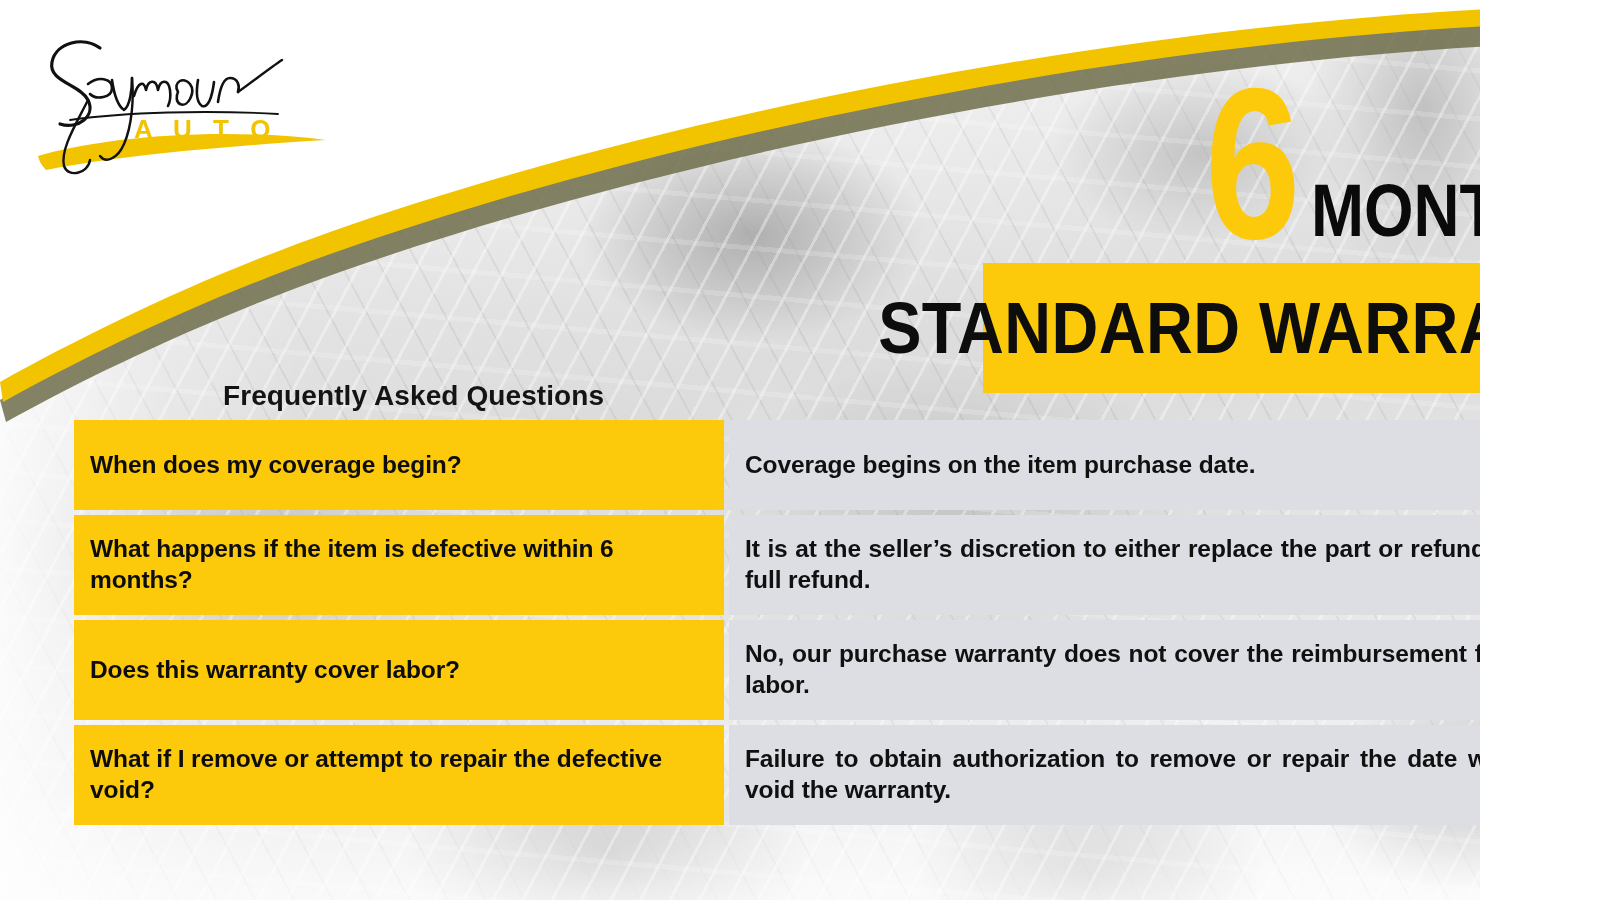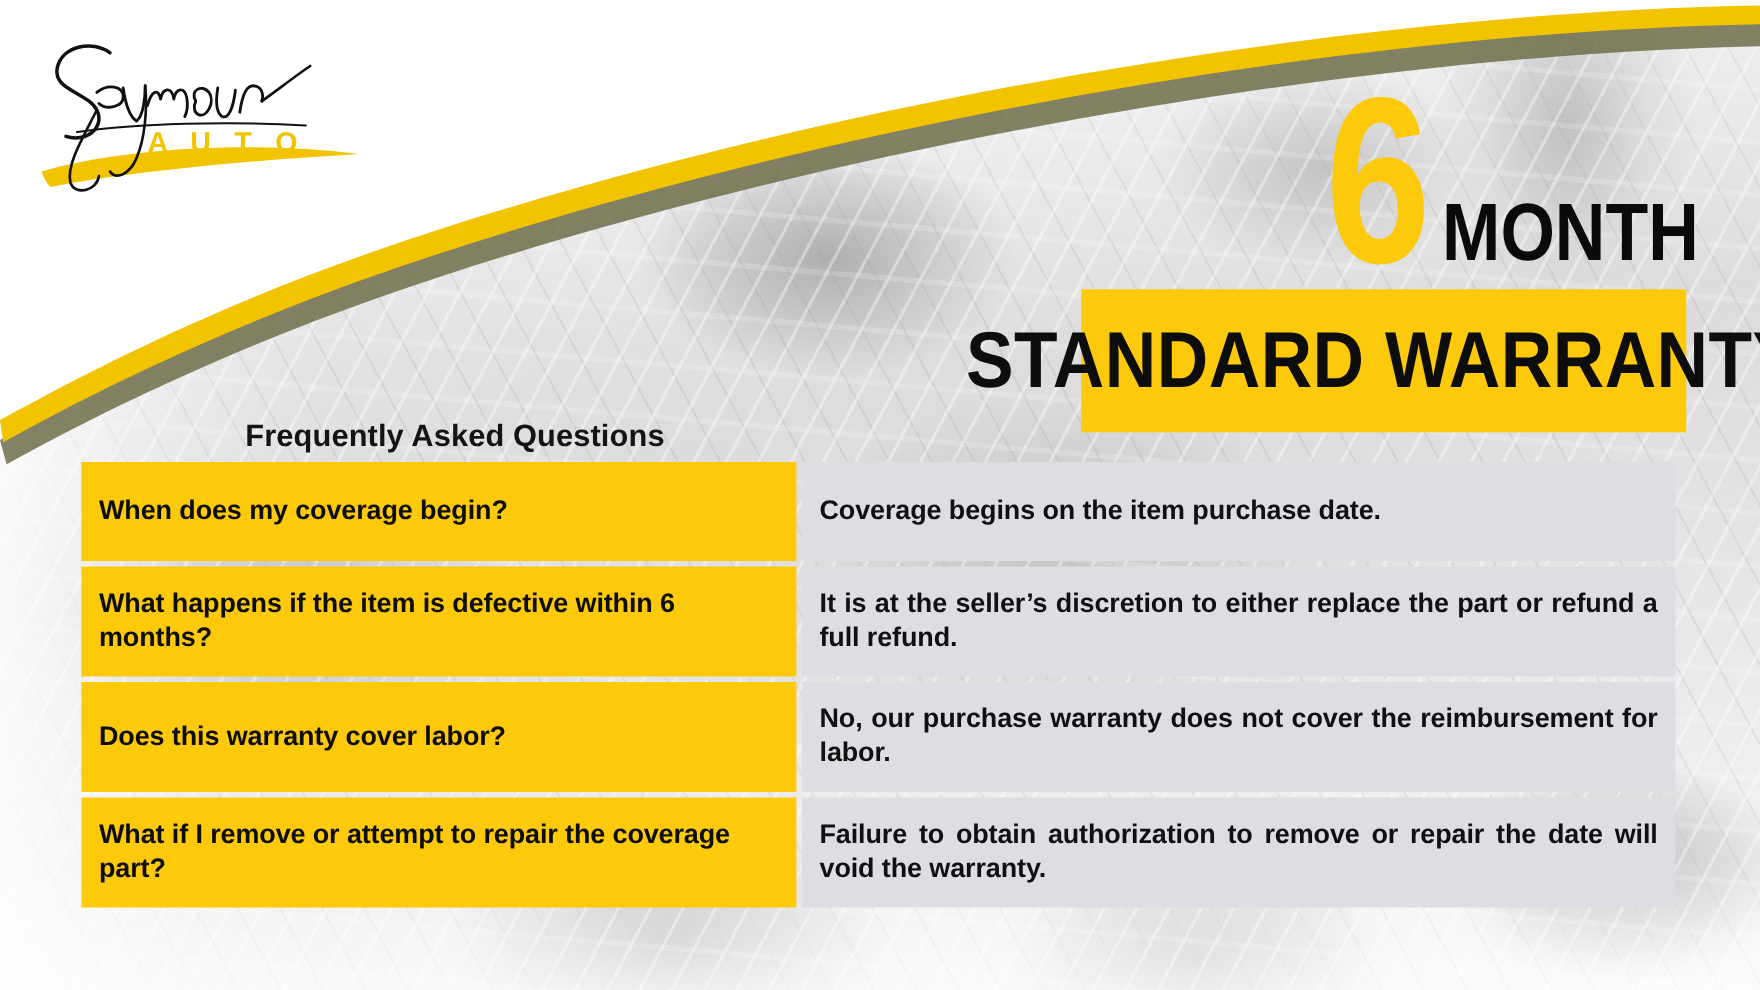--- a/index.html
+++ b/index.html
@@ -7,21 +7,21 @@
     padding: 0;
     background: #ffffff;
   }
   body {
     font-family: "Liberation Sans", sans-serif;
     -webkit-font-smoothing: antialiased;
   }
 
   #slide {
     position: relative;
-    width: 1600px;
+    width: 1480px;
     height: 900px;
     overflow: hidden;
     background: #ffffff;
   }
 
   
   .bg-photo {
     position: absolute;
     left: 0; top: 0;
     width: 1600px; height: 900px;
@@ -268,19 +268,19 @@
       </tr>
       <tr class="row-2">
         <td class="q">What happens if the item is defective within 6 months?</td>
         <td class="a">It is at the seller’s discretion to either replace the part or refund a full refund.</td>
       </tr>
       <tr class="row-3">
         <td class="q">Does this warranty cover labor?</td>
         <td class="a">No, our purchase warranty does not cover the reimbursement for labor.</td>
       </tr>
       <tr class="row-4">
-        <td class="q">What if I remove or attempt to repair the coverage part?</td>
+        <td class="q">What if I remove or attempt to repair the defective void?</td>
         <td class="a">Failure to obtain authorization to remove or repair the date will void the warranty.</td>
       </tr>
     </tbody>
   </table>
 
 </div>
 
 </body></html>

